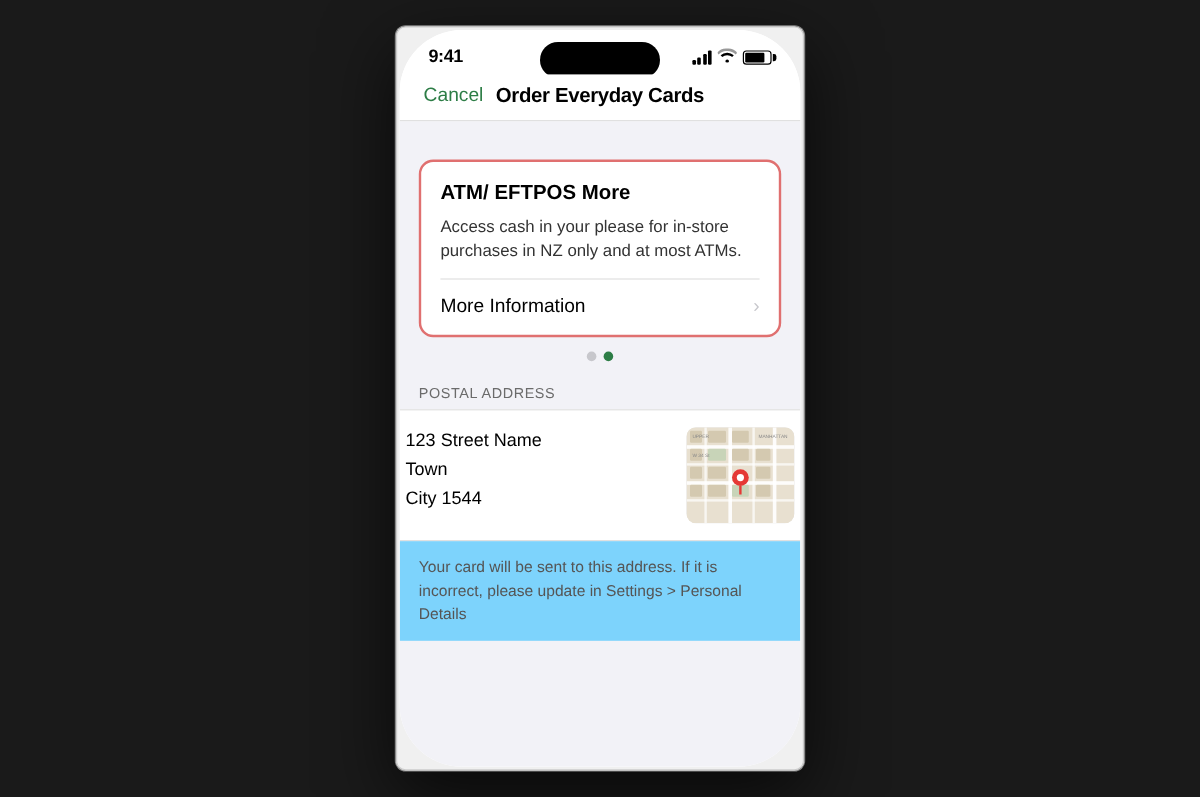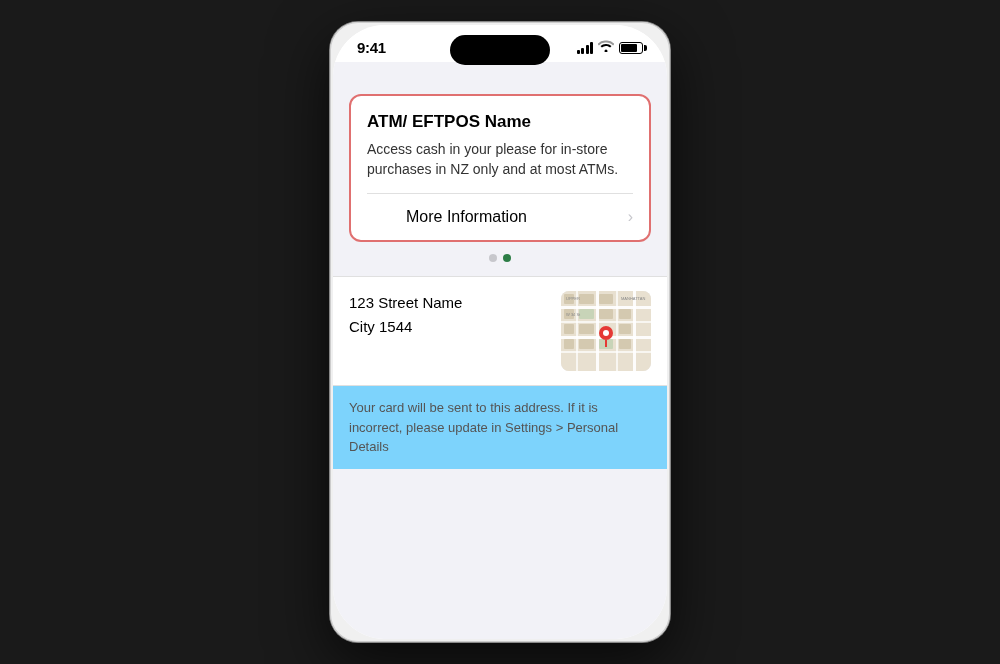--- a/index.html
+++ b/index.html
@@ -10,21 +10,21 @@
       align-items: center;
       width: 1000px;
       height: 664px;
       font-family: -apple-system, BlinkMacSystemFont, 'SF Pro Display', 'Helvetica Neue', sans-serif;
     }
 
     .phone-outer {
       width: 340px;
       height: 620px;
       background: #f0f0f0;
-      border-radius: 28px;
+      border-radius: 8px;
       padding: 3px;
       box-shadow:
         0 0 0 1px #888,
         0 20px 60px rgba(0,0,0,0.7),
         inset 0 0 0 1px #ccc;
       position: relative;
     }
 
     .phone-inner {
       width: 100%;
@@ -185,21 +185,20 @@
       height: 1px;
       background: #e0e0e0;
       margin: 0 16px;
     }
 
     .more-info-row {
       padding: 14px 16px;
       display: flex;
       align-items: center;
       justify-content: space-between;
-      margin-left: 39px;
     }
 
     .more-info-label {
       font-size: 16px;
       color: #000;
       font-weight: 400;
     }
 
     .chevron-right {
       color: #c7c7cc;
@@ -234,21 +233,21 @@
       font-size: 12px;
       font-weight: 500;
       color: #6b6b6b;
       letter-spacing: 0.5px;
       text-transform: uppercase;
     }
 
     .address-section {
       background: #fff;
       margin: 0 0 0 0;
-      padding: 14px 16px;
+      padding: 14px 5px;
       display: flex;
       justify-content: space-between;
       align-items: flex-start;
       border-top: 1px solid #e0e0e0;
       border-bottom: 1px solid #e0e0e0;
     }
 
     .address-text {
       font-size: 15px;
       color: #000;
@@ -306,45 +305,51 @@
             <path d="M8 6c1.6 0 3 .6 4.1 1.6L13.5 6.1A7.9 7.9 0 0 0 8 4a7.9 7.9 0 0 0-5.5 2.1L3.9 7.6A5.9 5.9 0 0 1 8 6z" fill="#000"></path>
             <path d="M8 2.5c2.8 0 5.3 1.1 7.1 2.9L16.5 4A9.9 9.9 0 0 0 8 .5 9.9 9.9 0 0 0-.5 4l1.4 1.4A8.4 8.4 0 0 1 8 2.5z" fill="#000" opacity="0.4"></path>
           </svg>
         </span>
         <div class="battery-icon">
           <div class="battery-fill"></div>
         </div>
       </div>
     </div>
 
+    <div class="nav-bar">
+      <span class="nav-cancel">Cancel</span>
+      <span class="nav-title">Order Everyday Cards</span>
+    </div>
 
     <div class="scroll-content">
 
       <div style="height:16px;"></div>
       <div class="card-section">
         <div class="card-info">
-          <div class="card-title">ATM/ EFTPOS Name</div>
+          <div class="card-title">ATM/ EFTPOS More</div>
           <div class="card-desc">Access cash in your please for in-store purchases in NZ only and at most ATMs.</div>
         </div>
         <div class="card-divider"></div>
         <div class="more-info-row">
           <span class="more-info-label">More Information</span>
           <span class="chevron-right">›</span>
         </div>
       </div>
 
       <div class="dots-row">
         <div class="dot dot-inactive"></div>
         <div class="dot dot-active"></div>
       </div>
 
+      <div class="section-header">POSTAL ADDRESS</div>
 
       <div class="address-section">
         <div class="address-text">
           <div>123 Street Name</div>
+          <div>Town</div>
           <div>City 1544</div>
         </div>
         <div class="map-thumbnail">
           <svg class="map-svg" viewBox="0 0 90 80" xmlns="http://www.w3.org/2000/svg">
 
             <rect width="90" height="80" fill="#e8e0d0"></rect>
 
             <rect x="0" y="15" width="90" height="3" fill="#fff" opacity="0.9"></rect>
             <rect x="0" y="30" width="90" height="2" fill="#fff" opacity="0.7"></rect>
             <rect x="0" y="45" width="90" height="3" fill="#fff" opacity="0.9"></rect>

